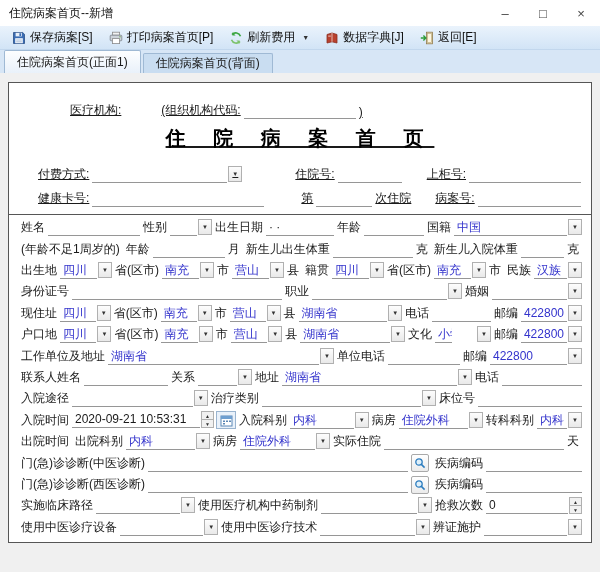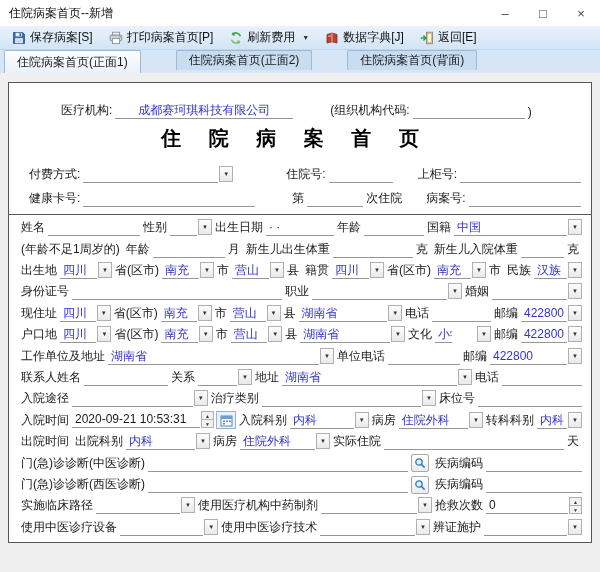--- a/index.html
+++ b/index.html
@@ -16,30 +16,30 @@
   .winbtn { width:38px; display:flex; align-items:center; justify-content:center;
             font-size:13px; color:#444; cursor:default; }
   
   .toolbar { height:24px; background:linear-gradient(#eaf3fc,#d2e4f6);
              border-bottom:1px solid #c2d7ed; display:flex; align-items:center; padding:0 4px; }
   .tbitem { display:flex; align-items:center; gap:4px; padding:2px 8px; height:21px; border-radius:2px; }
   .tbitem svg { display:block; }
   .tblabel { white-space:nowrap; color:#111; }
   .tbcaret { font-size:7px; color:#333; margin-left:3px; }
   
-  .tabstrip { height:23px; background:#d7e6f6; display:flex; align-items:flex-start; padding-left:4px;gap:33px; }
+  .tabstrip { height:23px; background:#d7e6f6; display:flex; align-items:flex-end; padding-left:4px; }
   .tab { height:20px; display:flex; align-items:center; padding:0 12px; background:#c9ddf1;
          border:1px solid #9fb9d4; border-bottom:none; border-radius:2px 2px 0 0; margin-right:2px;
          white-space:nowrap; color:#1a1a1a; }
   .tab.active { background:linear-gradient(#fdfeff,#e9f1fa); height:23px; }
   
   .main { height:499px; background:#f0f0f0; padding:9px 8px 0 8px; }
   .formbox { background:#fff; border:1px solid #565656; height:461px; display:flex; flex-direction:column; }
   
-  .fheader { border-bottom:1px solid #565656; padding:10px 10px 7px 1px; }
+  .fheader { border-bottom:1px solid #565656; padding:10px 10px 7px 10px;text-decoration:underline; }
   .hrow { display:flex; align-items:flex-end; height:24px; padding-left:16px; }
   .orgrow { padding-left:48px; height:26px; }
   .form-title { text-align:center; font-size:20px; font-weight:bold; letter-spacing:11px;
                 padding:6px 0 7px 0; color:#000; }
   
   .fbody { flex:1; display:flex; flex-direction:column; padding:2px 9px 4px 9px; }
   .frow { flex:1; display:flex; align-items:center; min-height:0; overflow:hidden; }
   .lbl { white-space:nowrap; padding:0 3px; color:#1a1a1a; }
   .uf { height:17px; border-bottom:1px solid #969696; display:flex; align-items:flex-end;
         padding:0 3px 1px 3px; overflow:hidden; }
@@ -126,33 +126,29 @@
           <rect x="7.6" y="2.4" width="3.8" height="9.2" fill="#fdf6e0" stroke="#b4a474" stroke-width=".6"></rect>
           <path d="M.8 7h4.4M3.4 4.6 5.8 7 3.4 9.4" fill="none" stroke="#2e9e3a" stroke-width="1.4"></path>
         </svg>
       </span>
       <span class="tblabel">返回[E]</span>
     </div>
   </div>
 
 <div class="tabstrip">
     <div class="tab active">住院病案首页(正面1)</div>
-    <div class="tab">住院病案首页(正面2)</div>
     <div class="tab">住院病案首页(背面)</div>
   </div>
 
 <div class="main">
   <div class="formbox">
 
     <div class="fheader">
       <div class="hrow orgrow">
         <span class="lbl">医疗机构:</span>
-        <div class="uf" style="width:178px;justify-content:center;">
-          <span class="uv">成都赛珂琪科技有限公司</span>
-        </div>
         <span class="lbl" style="margin-left:34px">(组织机构代码:</span>
         <div class="uf" style="width:112px"></div>
         <span class="lbl">)</span>
       </div>
 
       <div class="form-title">住 院 病 案 首 页</div>
 
       <div class="hrow">
         <span class="lbl">付费方式:</span>
         <div class="combo" style="width:150px">

